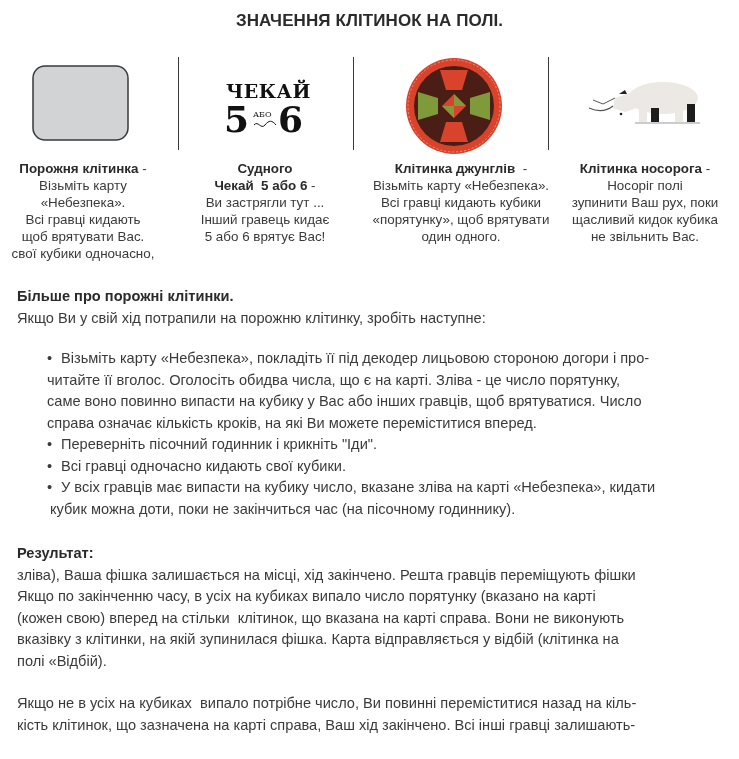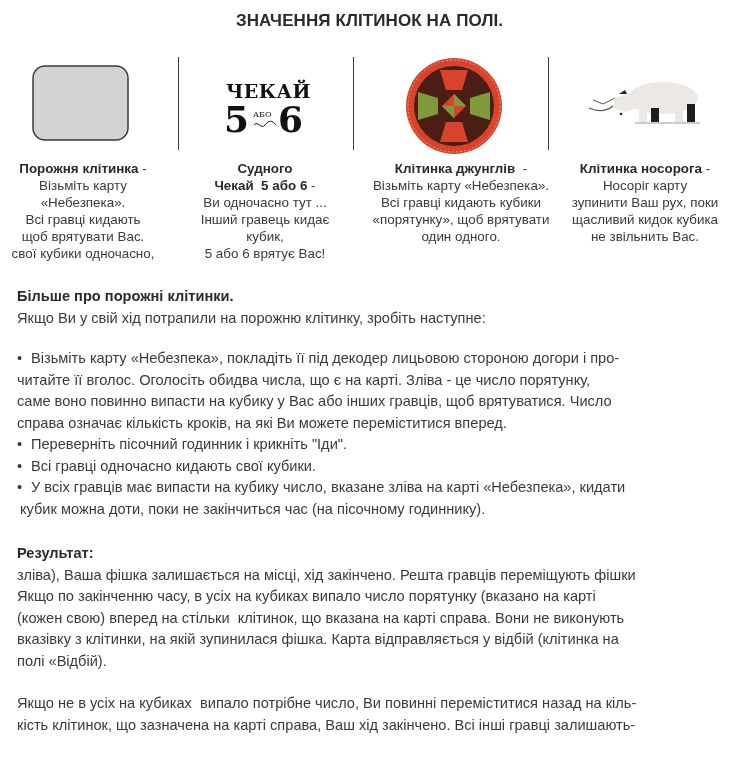--- a/index.html
+++ b/index.html
@@ -6,21 +6,21 @@
   body { width: 739px; height: 759px; position: relative; overflow: hidden;
          font-family: "Liberation Sans", "DejaVu Sans", sans-serif; color: #333333; }
   .title { position: absolute; top: 11px; left: 0; width: 739px; text-align: center;
            font-weight: bold; font-size: 17px; color: #2b2b2b; letter-spacing: 0.1px; }
   .divider { position: absolute; top: 57px; width: 1px; height: 93px; background: #3a3a3a; }
   .cell-img { position: absolute; }
   .cell-text { position: absolute; top: 160px; text-align: center; font-size: 13.4px; line-height: 17px; color: #3a3a3a; }
   .cell-text b { color: #2a2a2a; }
   .section { position: absolute; left: 17px; width: 710px; font-size: 14.6px; line-height: 21.5px; color: #3a3a3a; }
   .section .hdr { font-weight: bold; color: #2a2a2a; }
-  .bullet { position: relative; padding-left: 0; }
+  .bullet { position: relative; padding-left: 0; margin-left: 30px; }
   .bullet .dot { display: inline-block; width: 14px; }
 </style>
 </head>
 <body>
 
 <div class="title">ЗНАЧЕННЯ КЛІТИНОК НА ПОЛІ.</div>
 
 <div class="cell-img" style="left:32px; top:65px; width:97px; height:76px;">
   <svg width="97" height="76" viewBox="0 0 97 76">
     <rect x="1" y="1" width="95" height="74" rx="12" ry="12" fill="#d1d3d4" stroke="#3a3a3a" stroke-width="1.5"></rect>
@@ -81,37 +81,36 @@
   <div>Візьміть карту</div>
   <div>«Небезпека».</div>
   <div>Всі гравці кидають</div>
   <div>щоб врятувати Вас.</div>
   <div>свої кубики одночасно,</div>
 </div>
 
 <div class="cell-text" style="left:185px; width:160px;">
   <div><b>Судного</b></div>
   <div><b style="white-space:pre;">Чекай  5 або 6</b><span> -</span></div>
-  <div>Ви одночасно тут ...</div>
+  <div>Ви застрягли тут ...</div>
   <div>Інший гравець кидає</div>
-  <div>кубик,</div>
   <div>5 або 6 врятує Вас!</div>
 </div>
 
 <div class="cell-text" style="left:366px; width:190px;">
   <div><b>Клітинка джунглів</b><span style="white-space:pre;">  -</span></div>
   <div>Візьміть карту «Небезпека».</div>
   <div>Всі гравці кидають кубики</div>
   <div>«порятунку», щоб врятувати</div>
   <div>один одного.</div>
 </div>
 
 <div class="cell-text" style="left:560px; width:170px;">
   <div><b>Клітинка носорога</b><span> -</span></div>
-  <div>Носоріг карту</div>
+  <div>Носоріг полі</div>
   <div>зупинити Ваш рух, поки</div>
   <div>щасливий кидок кубика</div>
   <div>не звільнить Вас.</div>
 </div>
 
 <div class="section" style="top:286px;">
   <div class="hdr">Більше про порожні клітинки.</div>
   <div>Якщо Ви у свій хід потрапили на порожню клітинку, зробіть наступне:</div>
 </div>
 

